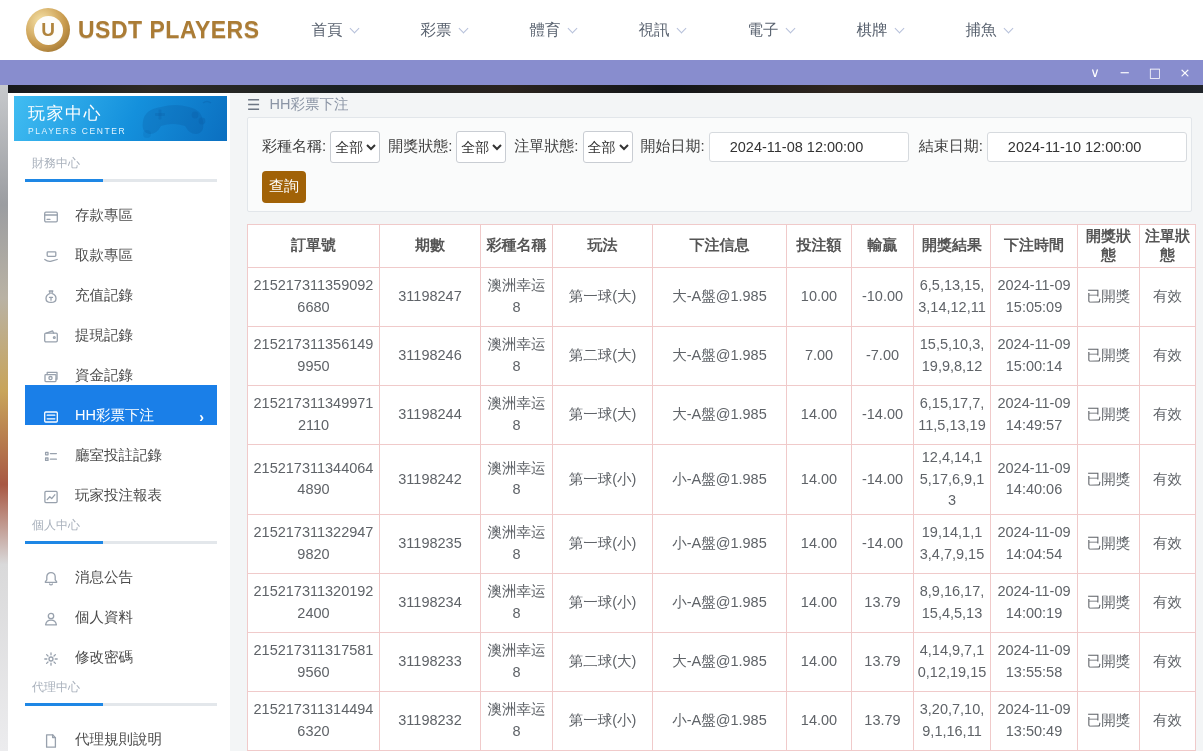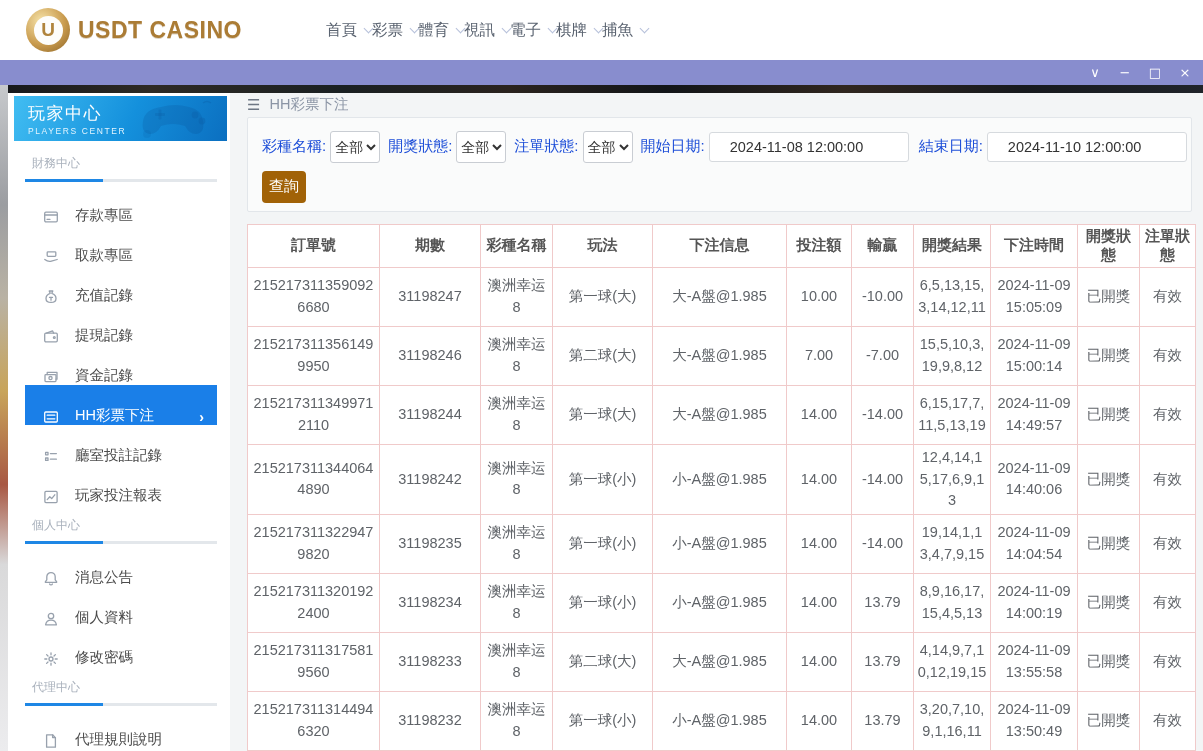--- a/index.html
+++ b/index.html
@@ -9,21 +9,21 @@
   }
   
   .topbar{position:absolute;top:0;left:0;width:1203px;height:60px;background:#fff;display:flex;align-items:center;z-index:5}
   .brand{display:flex;align-items:center;margin-left:26px;gap:8px}
   .logo-circle{width:44px;height:44px;border-radius:50%;flex-shrink:0;
     background:radial-gradient(circle at 35% 30%,#f6e3a8,#c99b4e 55%,#8a6224);
     display:flex;align-items:center;justify-content:center}
   .logo-inner{width:29px;height:29px;border-radius:50%;background:#fdfdfb;display:flex;align-items:center;justify-content:center;
     font-weight:bold;color:#b0843c;font-size:19px}
   .brand-text{font-size:23px;font-weight:bold;color:#ab7c35;letter-spacing:.5px;text-shadow:0 1px 0 rgba(120,80,20,.25)}
-  .topnav{display:flex;margin-left:84px;}
+  .topnav{display:flex;margin-left:52px;gap:63px}
   .nav-item{font-size:15.5px;color:#5a6370;display:flex;align-items:center;cursor:pointer;white-space:nowrap}
   .chev{width:6px;height:6px;border-right:1.6px solid #b6c0da;border-bottom:1.6px solid #b6c0da;transform:rotate(45deg);margin-left:8px;margin-top:-4px}
   
   .titlebar{position:absolute;top:60px;left:0;width:1203px;height:25px;background:#888dce;display:flex;justify-content:flex-end;align-items:center}
   .win-controls{display:flex;margin-right:3px}
   .win-btn{width:30px;text-align:center;color:#fff;font-size:13px;line-height:25px;cursor:pointer;font-family:"DejaVu Sans",sans-serif}
   .dark-strip{position:absolute;top:85px;left:8px;width:1195px;height:8px;
     background:linear-gradient(90deg,#17191c,#2e2a24 12%,#1a2022 28%,#2a231e 42%,#121518 55%,#30261f 70%,#171a1e 85%,#20242a)}
   .page-edge{position:absolute;top:85px;left:0;width:8px;height:666px;
     background:linear-gradient(#c7c9cc,#9b9da1 18%,#b9b2a4 32%,#c8a45a 46%,#a85843 60%,#d9d9da 72%,#ececee)}
@@ -42,41 +42,41 @@
   .s-icon svg{width:16px;height:16px;fill:none;stroke:currentColor;stroke-width:1.3;stroke-linecap:round;stroke-linejoin:round}
   .s-item.active{background:#1a7fe8;color:#fff;margin:0 13px 0 17px;padding-left:18px}
   .s-item.active .s-icon{color:#fff}
   .active-chev{position:absolute;right:13px;font-size:14px;color:#fff;font-weight:bold}
   
   .main{flex:1;display:flex;flex-direction:column;overflow:hidden}
   .breadcrumb{height:42px;display:flex;align-items:center;padding-left:17px;color:#8b95a5;font-size:14.5px;gap:9px}
   .hamburger{font-size:15px;color:#6e7784;cursor:pointer}
   .filter-panel{margin:0 11px 0 17px;background:#fafbfb;border:1px solid #e2e6ea;border-radius:2px;padding:13px 14px 8px}
   .filter-row{display:flex;align-items:center}
-  .f-label{font-size:15px;color:#1d4ed8;margin-right:4px;white-space:nowrap}
+  .f-label{font-size:15px;color:#404040;margin-right:4px;white-space:nowrap}
   .filter-row select{height:32px;border:1px solid #c9cdd3;border-radius:3px;background:#fff;font-size:14px;color:#333;margin-right:8px}
   .sel-lottery{width:152px}.sel-draw{width:76px}.sel-order{width:54px}
   .f-input{height:28px;border:1px solid #d6dade;border-radius:3px;font-size:14.5px;color:#333;padding:0 20px;width:158px;margin-right:10px;background:#fff}
   .search-btn{margin-top:8px;width:44px;height:32px;background:#a16207;color:#fff;border:none;border-radius:4px;font-size:15px;cursor:pointer}
   
   .bet-table{margin:12px 11px 0 17px;border-collapse:collapse;table-layout:fixed;width:948px;background:#fff}
   .bet-table th,.bet-table td{border:1px solid #f0caca;text-align:center;overflow:hidden}
   .bet-table th{height:42px;font-size:15px;font-weight:bold;color:#555;padding:0 2px}
   .bet-table td{height:54px;font-size:14.5px;line-height:1.5;color:#5f6368;padding:2px 3px;word-break:break-all}
   .bet-table td.c-time{word-break:normal}
 </style>
 </head>
 <body>
 
 <div class="topbar">
   <div class="brand">
     <span class="logo-circle">
       <span class="logo-inner">U</span>
     </span>
-    <span class="brand-text">USDT CASINO</span>
+    <span class="brand-text">USDT PLAYERS</span>
   </div>
   <nav class="topnav" id="topnav">
       <div class="nav-item">
         <span>首頁</span>
         <span class="chev"></span>
       </div>
       <div class="nav-item">
         <span>彩票</span>
         <span class="chev"></span>
       </div>

